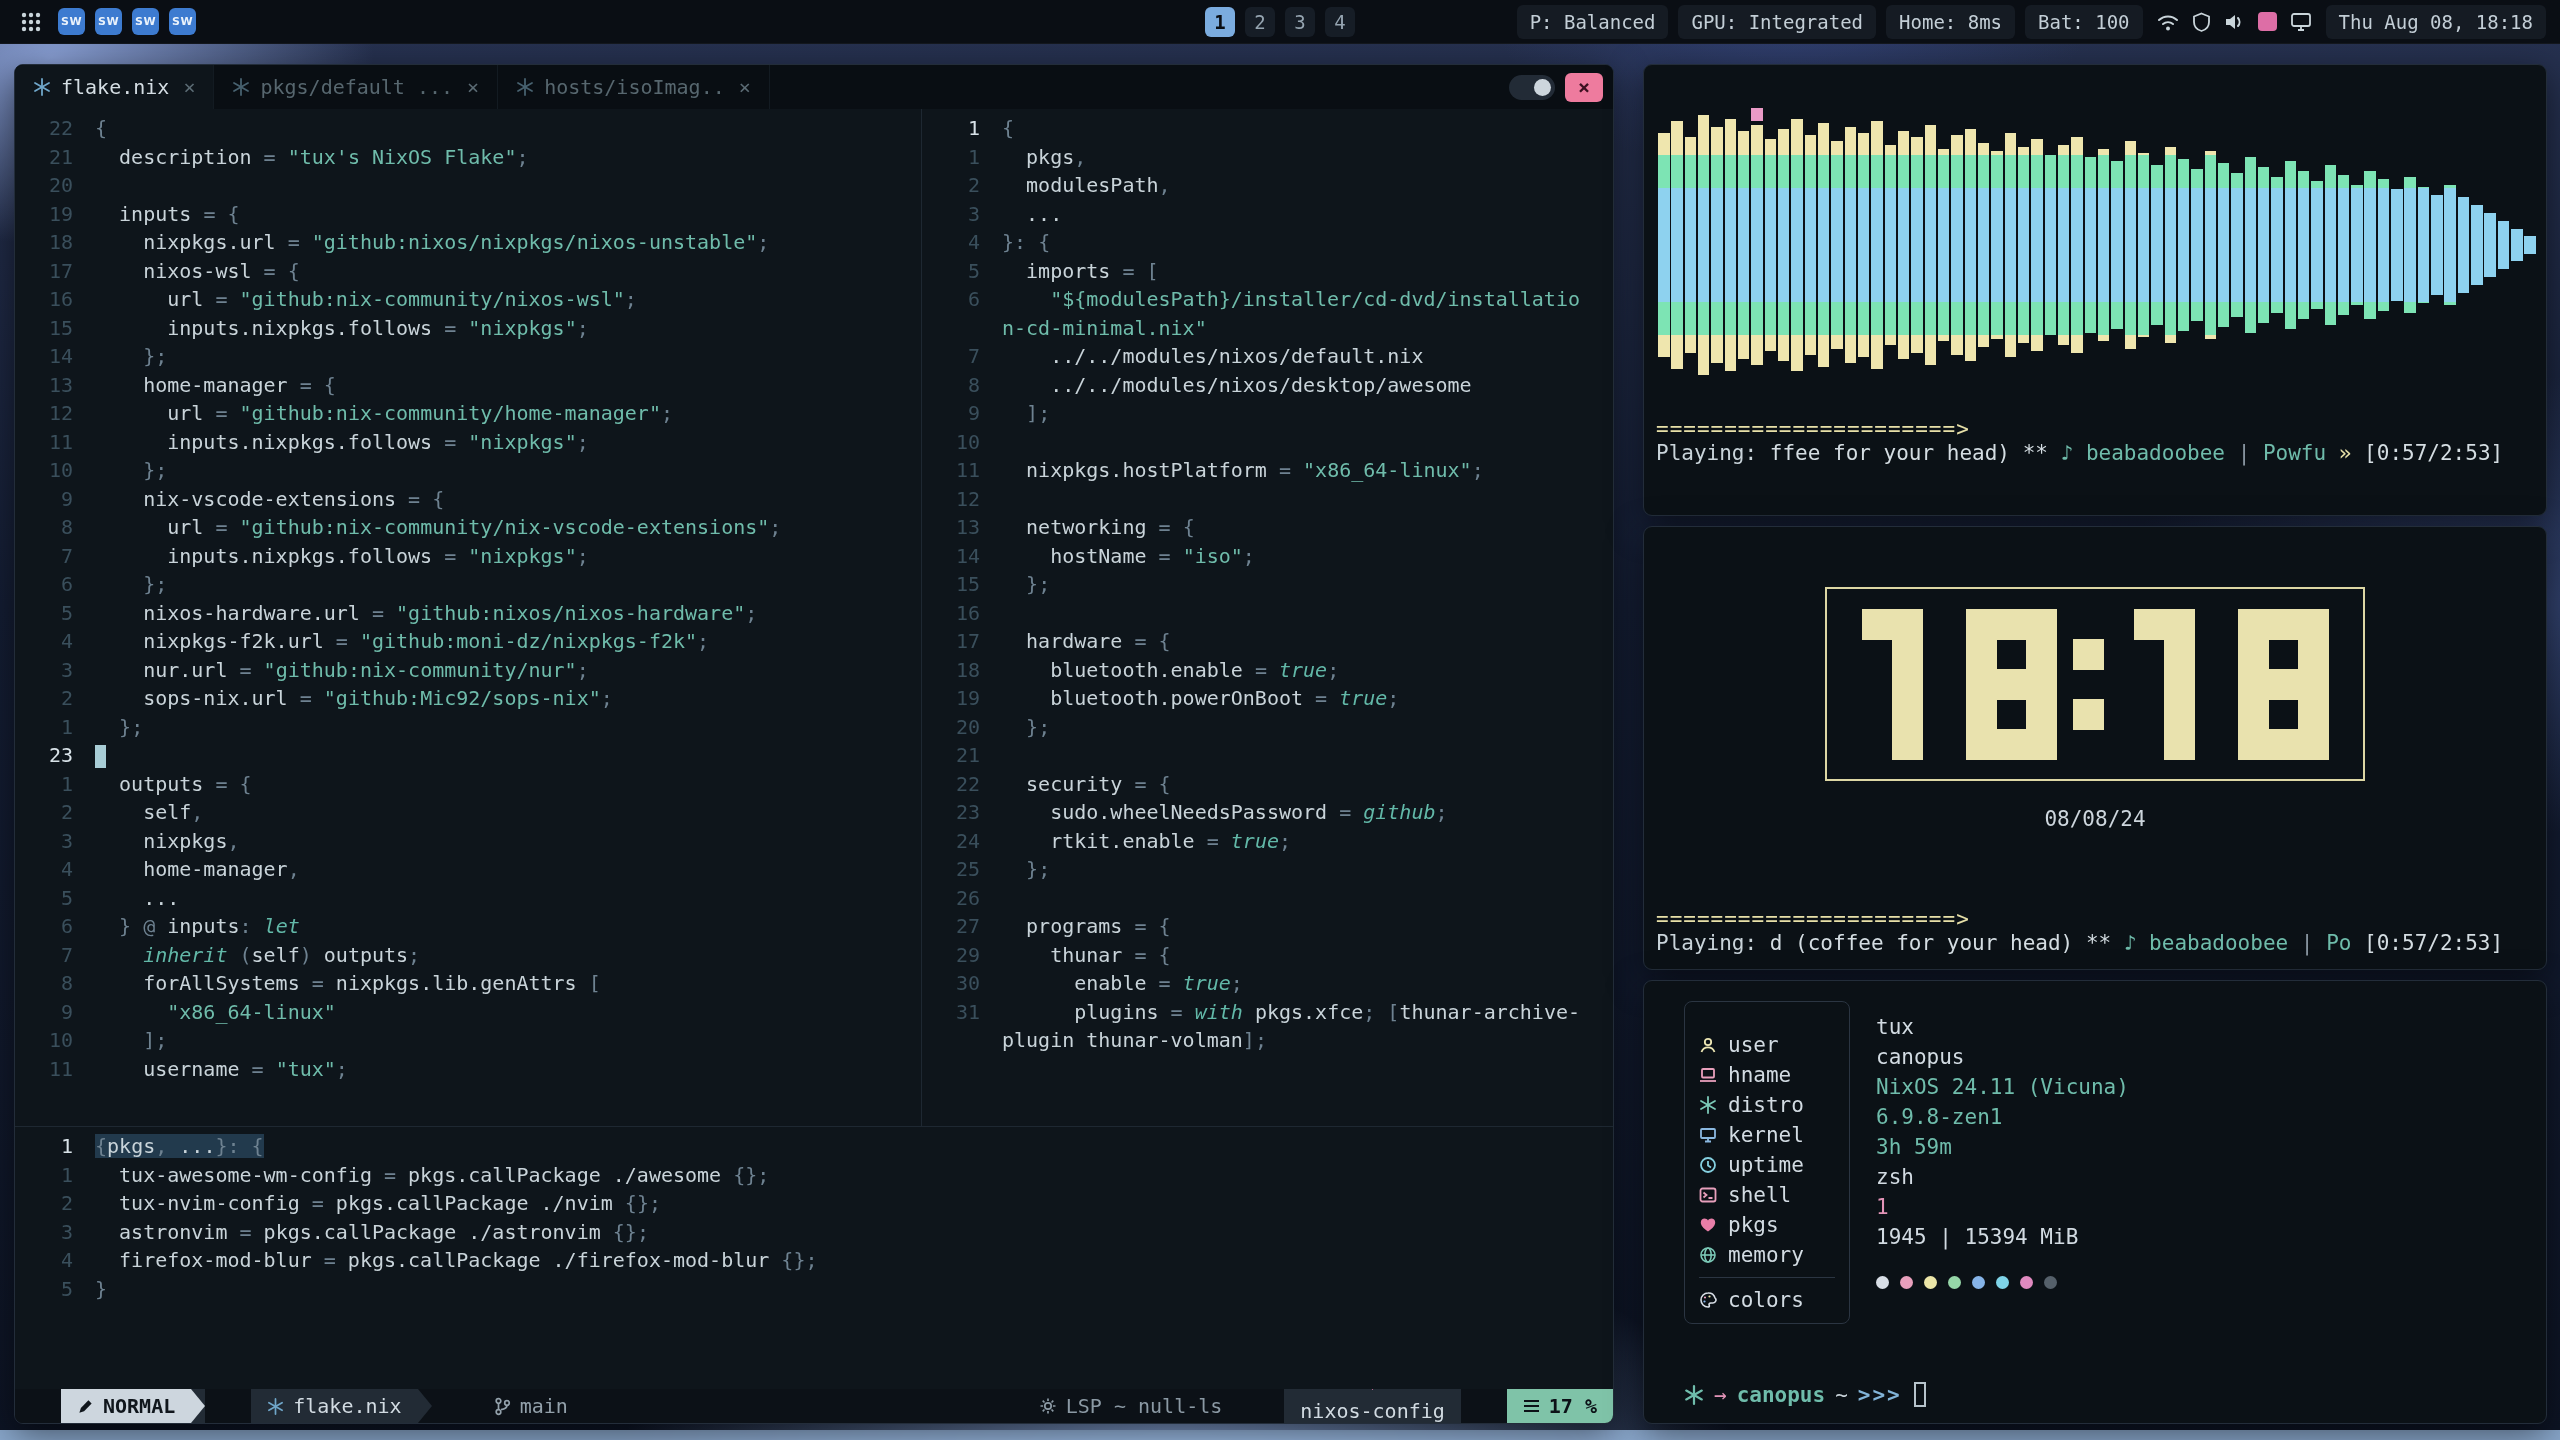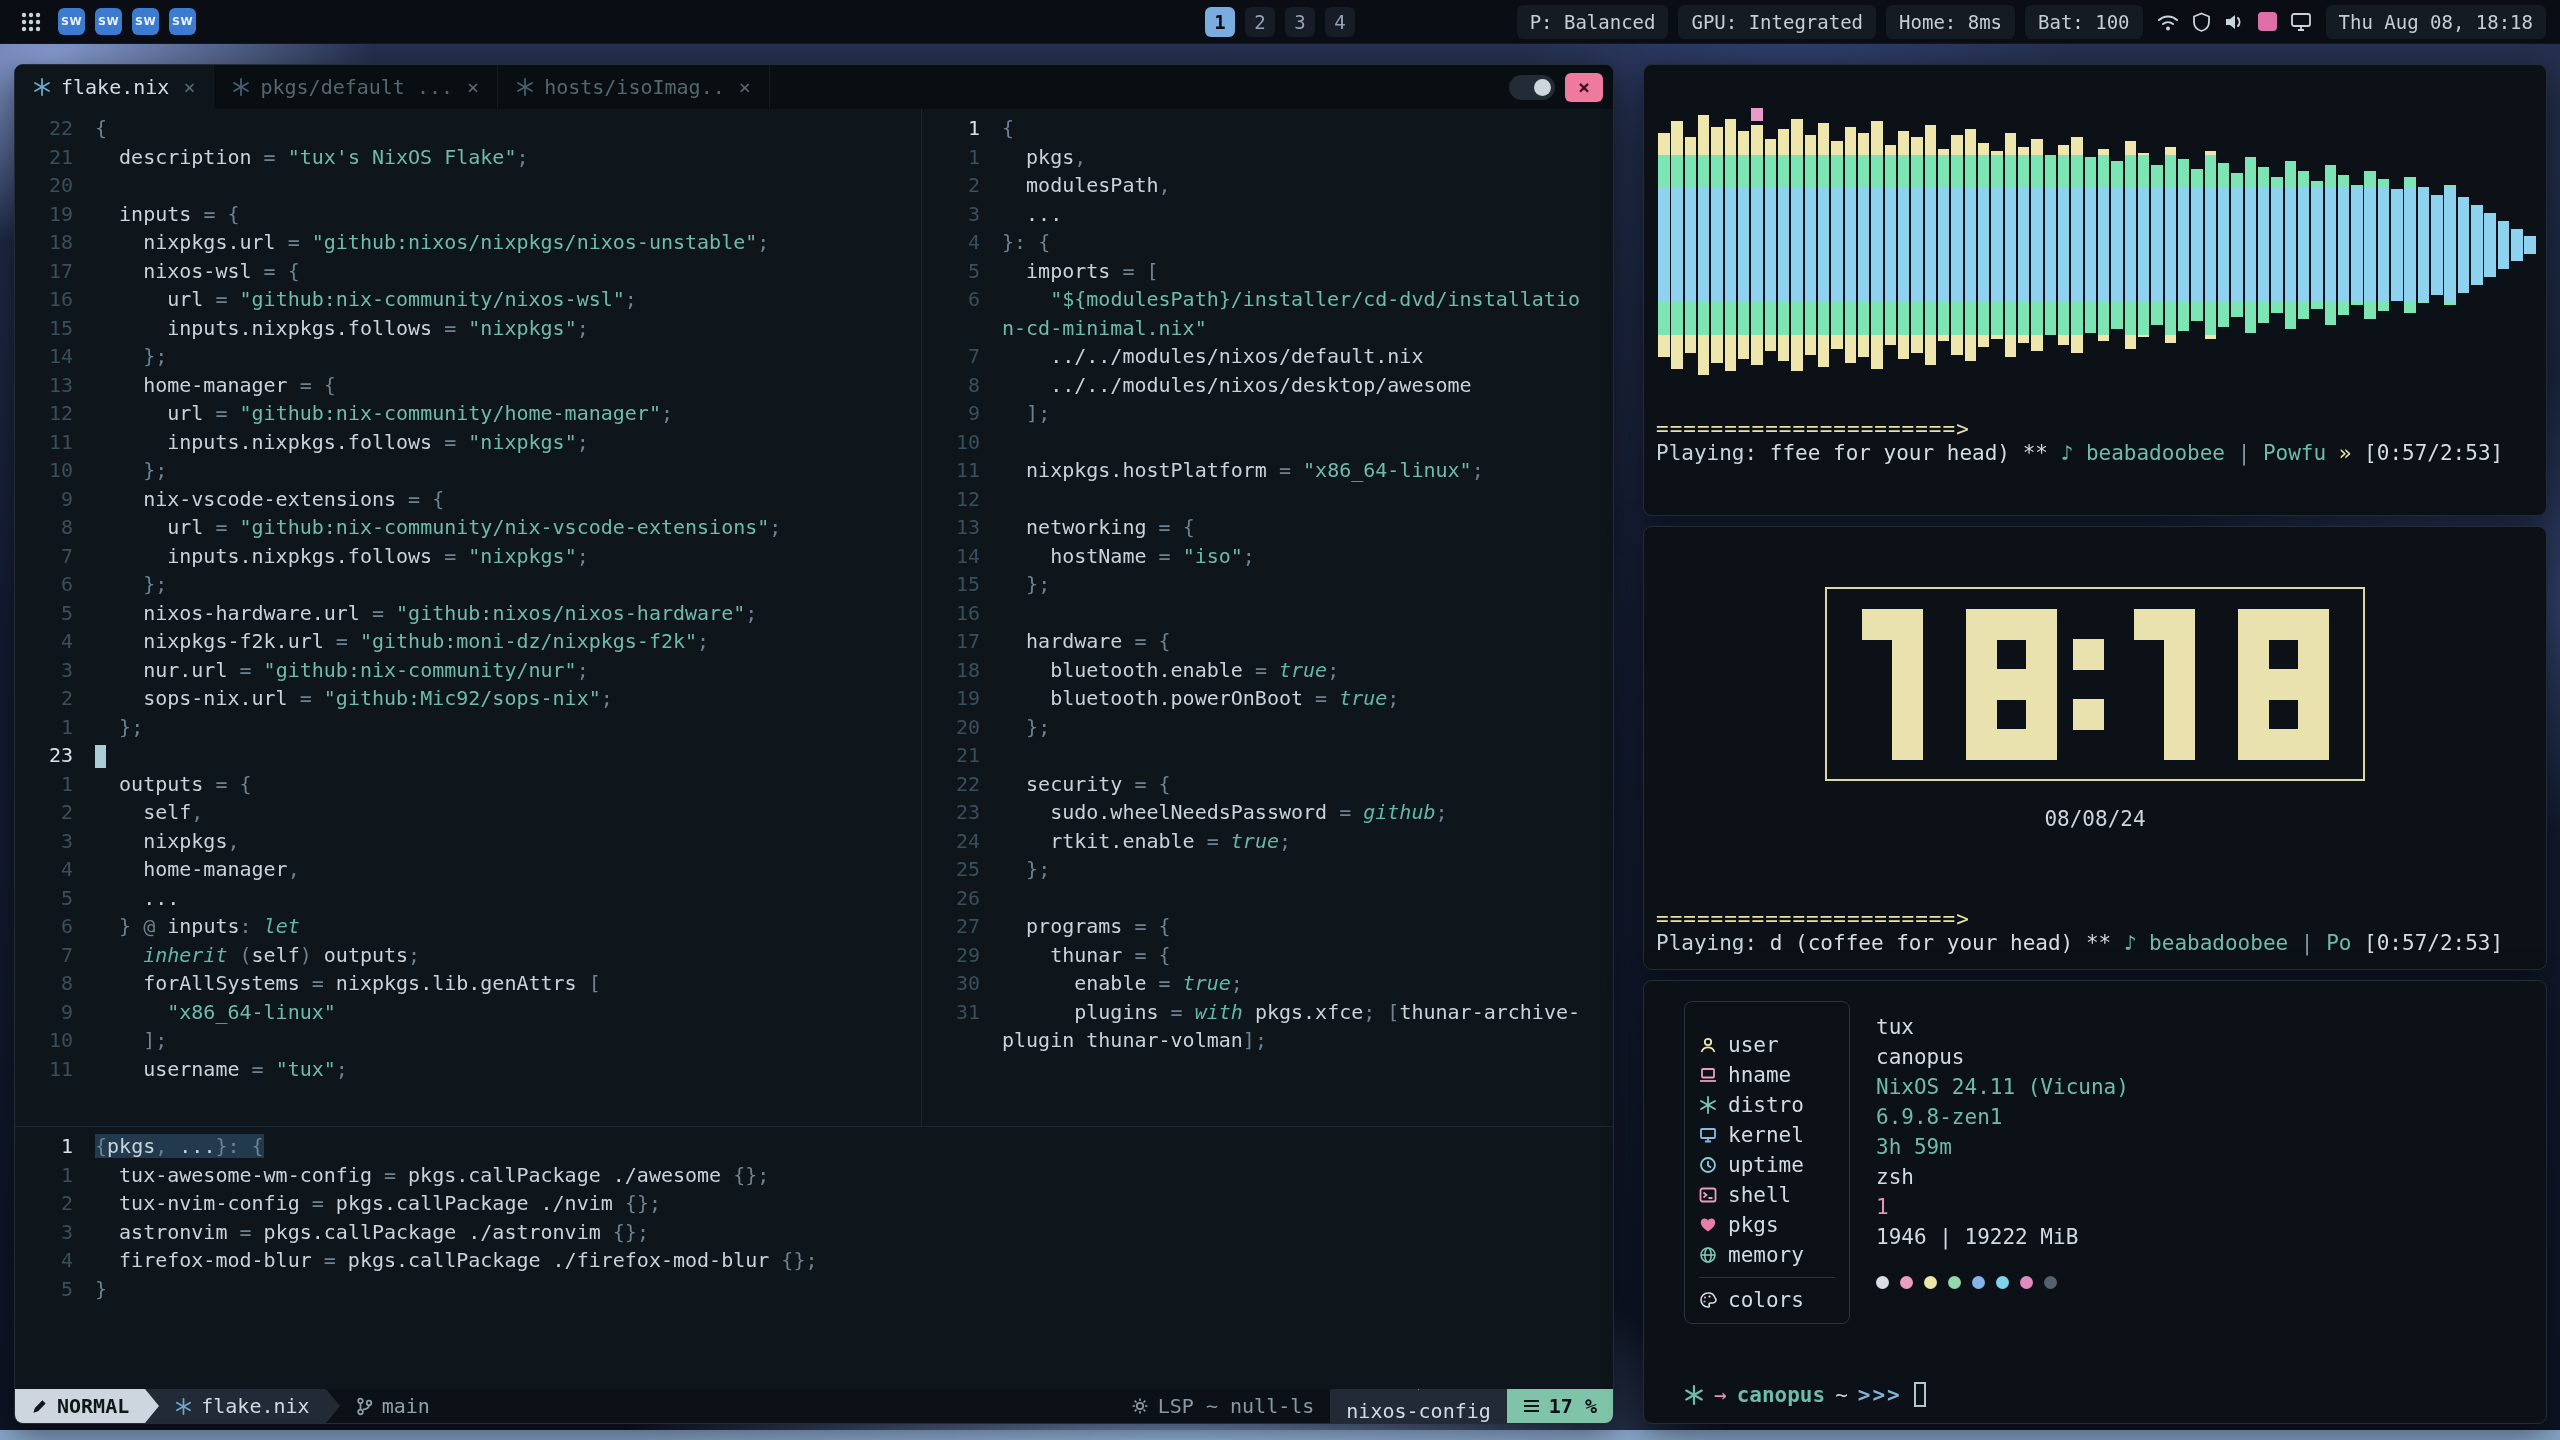--- a/index.html
+++ b/index.html
@@ -62,21 +62,21 @@
   .cl.cur .ln { color:#d8e2e8; }
   .tx { white-space:pre; color:#c9d4da; }
   .tx.sel { background:#223a4d; }
   .tx .s { color:#6fbcab; }
   .tx .k { color:#62b8a8; font-style:italic;margin-top:45px; }
   .tx .p { color:#6e8291; }
   .tx.force-s, .tx.force-s .p { color:#6fbcab; }
   .cursor { display:inline-block; width:11px; height:23px; background:#a8cdd6; vertical-align:middle; }
 
   .statusline { height:34px; flex:none; background:#0c1117; display:flex; align-items:stretch; font-size:20px; }
-  .seg { display:flex; align-items:center; gap:9px; padding:0 16px; white-space:nowrap; }
+  .seg { display:flex; align-items:center; gap:9px; padding:0 16px; white-space:nowrap;margin-left:46px; }
   .seg-mode { background:#cdd6de; color:#10161c; font-weight:bold; }
   .tri { width:0; height:0; border-top:17px solid transparent; border-bottom:17px solid transparent; }
   .tri-a { border-left:14px solid #cdd6de; background:#222b35; }
   .tri-b { border-left:14px solid #222b35; background:#0c1117; }
   .seg-file { background:#222b35; color:#d2dbe2; }
   .seg-branch { color:#93a1ab; }
   .sl-fill { flex:1; }
   .seg-lsp { color:#8b99a4; }
   .seg-proj { background:#222b35; color:#d2dbe2;flex-direction:column; }
   .seg-scroll { background:#7fc3a8; color:#0c1117; font-weight:bold; }
@@ -803,21 +803,21 @@
         </div>
       </div>
       <div class="fetch-vals">
         <div class="vrow">tux</div>
         <div class="vrow">canopus</div>
         <div class="vrow v-teal">NixOS 24.11 (Vicuna)</div>
         <div class="vrow v-teal">6.9.8-zen1</div>
         <div class="vrow v-teal">3h 59m</div>
         <div class="vrow">zsh</div>
         <div class="vrow v-pink">1</div>
-        <div class="vrow">1946 | 19222 MiB</div>
+        <div class="vrow">1945 | 15394 MiB</div>
         <div class="vspacer"></div>
         <div class="dots" id="palette">
             <span class="dot" style="background: rgb(216, 222, 230);"></span>
             <span class="dot" style="background: rgb(232, 160, 188);"></span>
             <span class="dot" style="background: rgb(236, 230, 168);"></span>
             <span class="dot" style="background: rgb(150, 214, 168);"></span>
             <span class="dot" style="background: rgb(134, 180, 232);"></span>
             <span class="dot" style="background: rgb(127, 212, 232);"></span>
             <span class="dot" style="background: rgb(224, 138, 192);"></span>
             <span class="dot" style="background: rgb(85, 96, 106);"></span>

